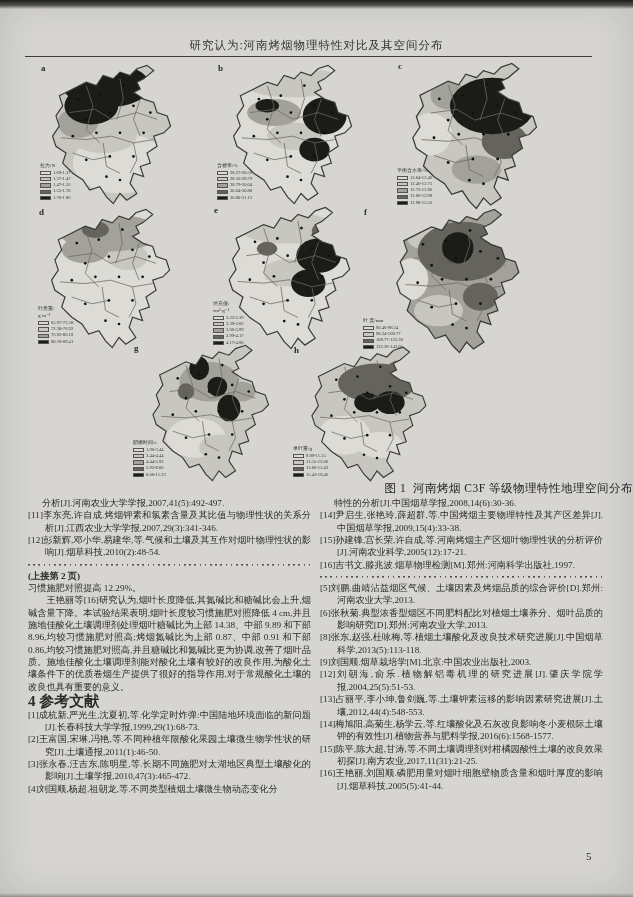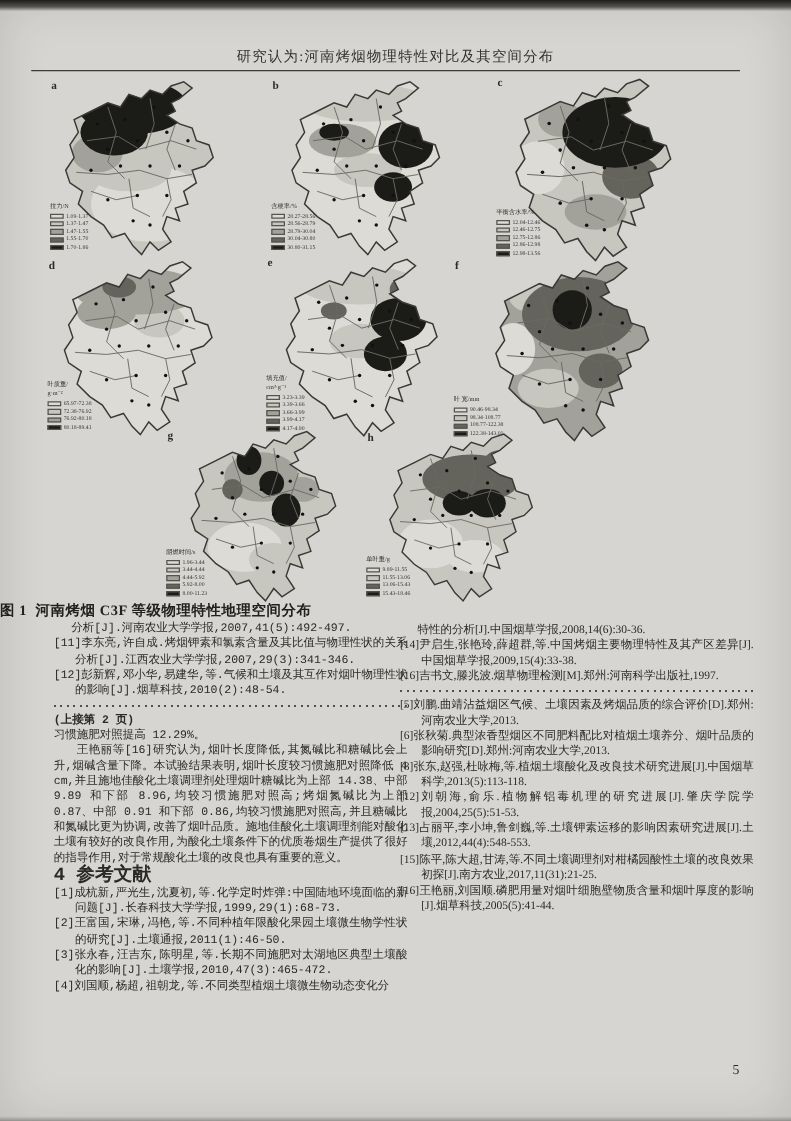--- a/index.html
+++ b/index.html
@@ -20,25 +20,25 @@
   .map{position:absolute;}
   .map svg{position:absolute;left:0;top:0;width:100%;height:100%;}
   .map .letter{position:absolute;left:6px;top:1px;font-size:9px;font-weight:bold;
     color:#2c2b28;font-family:"Liberation Serif",serif;z-index:3;}
   .legend{position:absolute;z-index:3;line-height:6.5px;}
   .lg-title{font-size:5px;color:#2e2d2a;margin-bottom:1px;white-space:pre;}
   .lg-row{display:flex;align-items:center;height:6.2px;}
   .lg-sw{display:inline-block;width:11px;height:4.2px;margin-right:2px;
     border:0.5px solid #55544e;box-sizing:border-box;}
   .lg-label{font-size:4.6px;color:#373632;white-space:nowrap;}
-  .caption{position:absolute;top:481px;left:0;width:100%;text-align:left;
-    font-size:11.5px;font-weight:bold;color:#222120;letter-spacing:.5px;}
+  .caption{position:absolute;top:481px;left:0;width:100%;text-align:right;
+    font-size:11.5px;font-weight:normal;color:#222120;letter-spacing:.5px;}
   .col{position:absolute;top:497px;width:283px;font-size:9.2px;line-height:12.35px;
     text-align:justify;color:#2b2a27;}
-  .col-left{left:43px;font-family:Liberation Mono, monospace;}
+  .col-left{left:28px;}
   .col-right{left:320px;}
   .blk-ref{padding-left:17px;text-indent:-17px;}
   .blk-cont{padding-left:14px;}
   .blk-note{font-weight:bold;margin-top:2px;}
   .blk-plain{}
   .blk-para{text-indent:2em;}
   .blk-heading{font-weight:bold;font-size:15px;margin:2px 0 1px;}
   .blk-sep{height:4px;margin:4px 0 3px;
     background:repeating-linear-gradient(90deg,#504f49 0 1.6px,rgba(0,0,0,0) 1.6px 5.2px);
     background-size:100% 1.6px;background-position:0 1.4px;background-repeat:no-repeat;}
@@ -597,26 +597,29 @@
       <div class="blk-para">王艳丽等[16]研究认为,烟叶长度降低,其氮碱比和糖碱比会上升,烟碱含量下降。本试验结果表明,烟叶长度较习惯施肥对照降低 4 cm,并且施地佳酸化土壤调理剂处理烟叶糖碱比为上部 14.38、中部 9.89 和下部 8.96,均较习惯施肥对照高;烤烟氮碱比为上部 0.87、中部 0.91 和下部 0.86,均较习惯施肥对照高,并且糖碱比和氮碱比更为协调,改善了烟叶品质。施地佳酸化土壤调理剂能对酸化土壤有较好的改良作用,为酸化土壤条件下的优质卷烟生产提供了很好的指导作用,对于常规酸化土壤的改良也具有重要的意义。</div>
       <div class="blk-heading">4  参考文献</div>
       <div class="blk-ref">[1]成杭新,严光生,沈夏初,等.化学定时炸弹:中国陆地环境面临的新问题[J].长春科技大学学报,1999,29(1):68-73.</div>
       <div class="blk-ref">[2]王富国,宋琳,冯艳,等.不同种植年限酸化果园土壤微生物学性状的研究[J].土壤通报,2011(1):46-50.</div>
       <div class="blk-ref">[3]张永春,汪吉东,陈明星,等.长期不同施肥对太湖地区典型土壤酸化的影响[J].土壤学报,2010,47(3):465-472.</div>
       <div class="blk-ref">[4]刘国顺,杨超,祖朝龙,等.不同类型植烟土壤微生物动态变化分</div>
     </div>
   <div class="col col-right" id="col-right">
       <div class="blk-cont">特性的分析[J].中国烟草学报,2008,14(6):30-36.</div>
       <div class="blk-ref">[14]尹启生,张艳玲,薛超群,等.中国烤烟主要物理特性及其产区差异[J].中国烟草学报,2009,15(4):33-38.</div>
+      <div class="blk-ref">[15]孙建锋,宫长荣,许自成,等.河南烤烟主产区烟叶物理性状的分析评价[J].河南农业科学,2005(12):17-21.</div>
       <div class="blk-ref">[16]吉书文,滕兆波.烟草物理检测[M].郑州:河南科学出版社,1997.</div>
       <div class="blk-sep"></div>
       <div class="blk-ref">[5]刘鹏.曲靖沾益烟区气候、土壤因素及烤烟品质的综合评价[D].郑州:河南农业大学,2013.</div>
       <div class="blk-ref">[6]张秋菊.典型浓香型烟区不同肥料配比对植烟土壤养分、烟叶品质的影响研究[D].郑州:河南农业大学,2013.</div>
       <div class="blk-ref">[8]张东,赵强,杜咏梅,等.植烟土壤酸化及改良技术研究进展[J].中国烟草科学,2013(5):113-118.</div>
+      <div class="blk-ref">[9]刘国顺.烟草栽培学[M].北京:中国农业出版社,2003.</div>
       <div class="blk-ref">[12]刘朝海,俞乐.植物解铝毒机理的研究进展[J].肇庆学院学报,2004,25(5):51-53.</div>
       <div class="blk-ref">[13]占丽平,李小坤,鲁剑巍,等.土壤钾素运移的影响因素研究进展[J].土壤,2012,44(4):548-553.</div>
+      <div class="blk-ref">[14]梅旭阳,高菊生,杨学云,等.红壤酸化及石灰改良影响冬小麦根际土壤钾的有效性[J].植物营养与肥料学报,2016(6):1568-1577.</div>
       <div class="blk-ref">[15]陈平,陈大超,甘涛,等.不同土壤调理剂对柑橘园酸性土壤的改良效果初探[J].南方农业,2017,11(31):21-25.</div>
       <div class="blk-ref">[16]王艳丽,刘国顺.磷肥用量对烟叶细胞壁物质含量和烟叶厚度的影响[J].烟草科技,2005(5):41-44.</div>
     </div>
 
   <div class="pageno">5</div>
   <div class="scan-bottom"></div>
 </div>
 
 </body></html>

